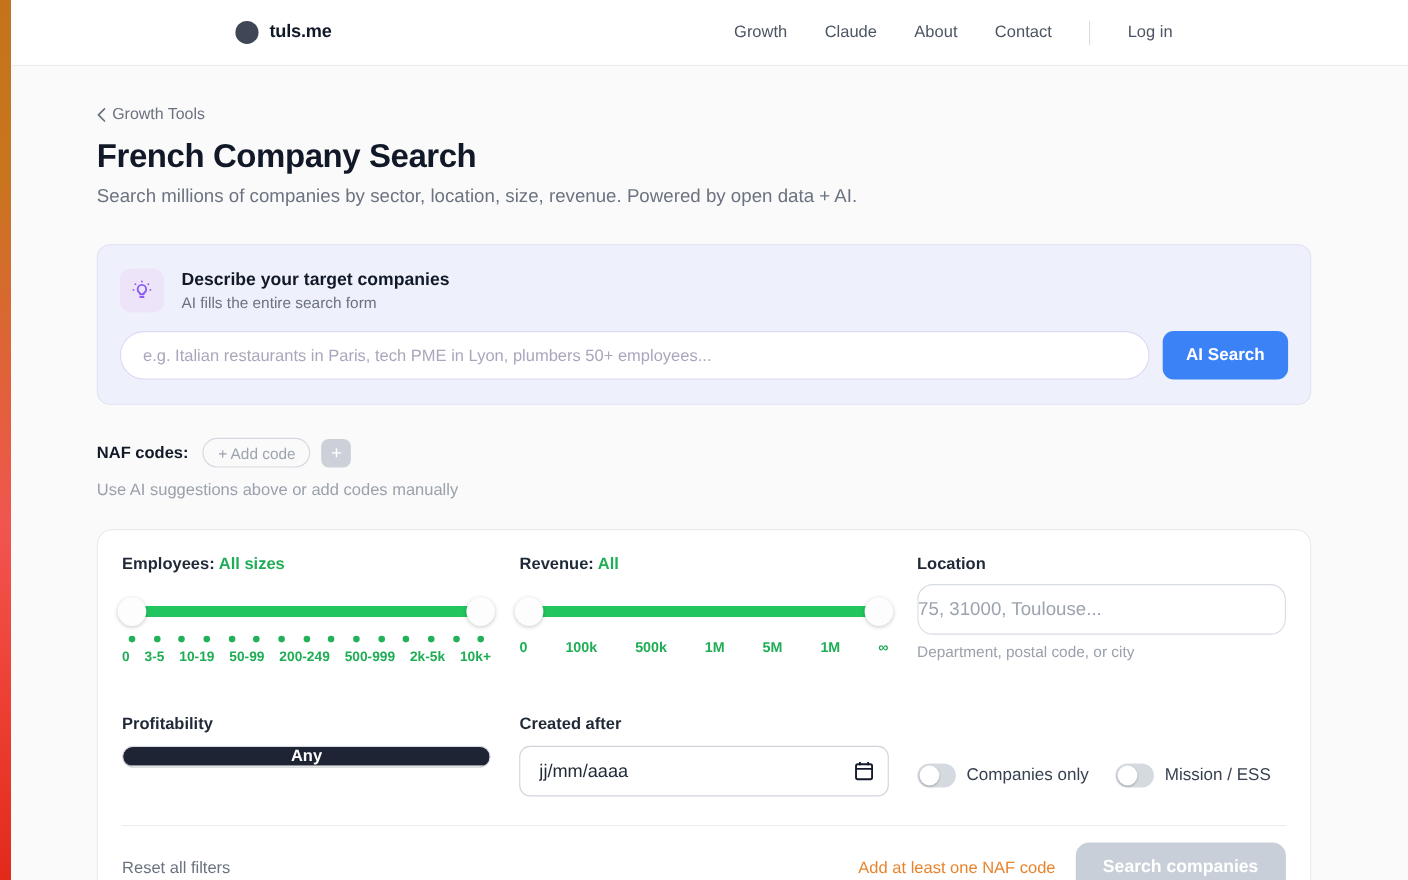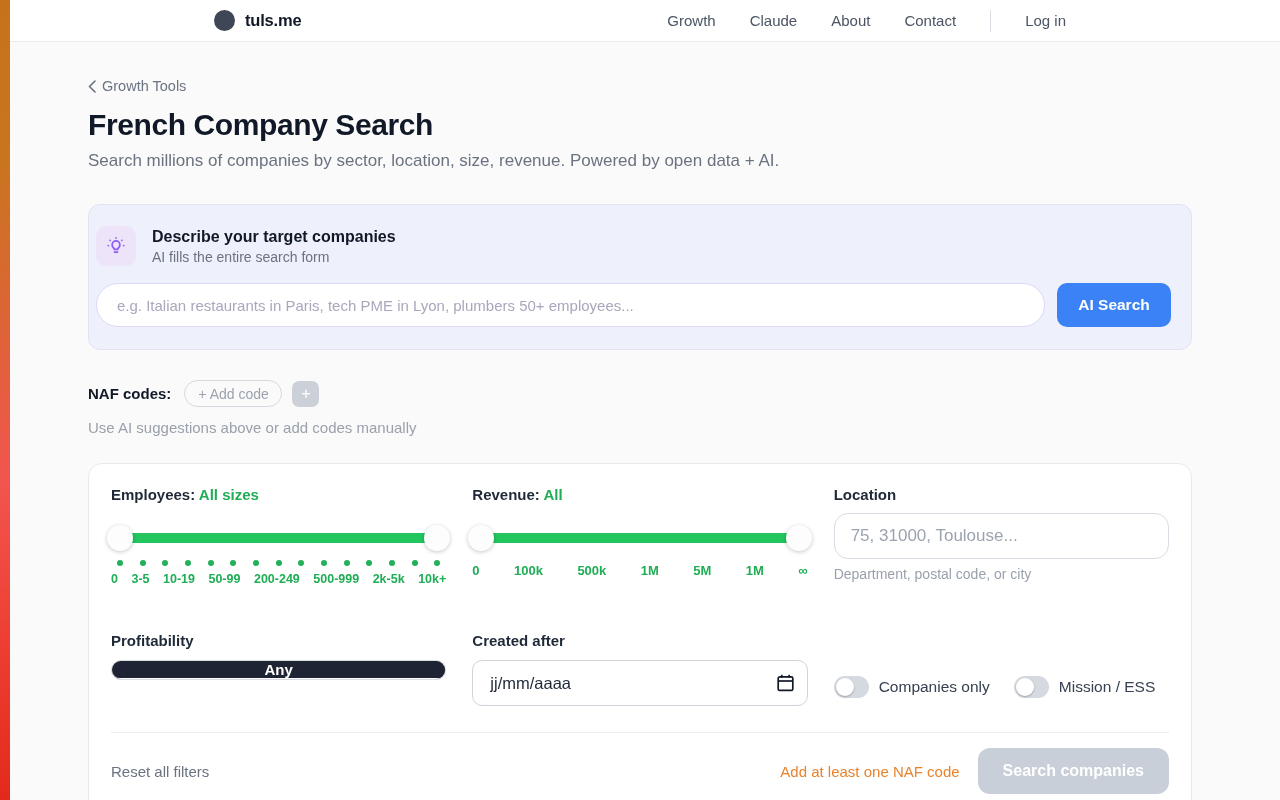--- a/index.html
+++ b/index.html
@@ -11,21 +11,21 @@
     position:relative;
   }
   
   .edge-strip {
     position:absolute; left:0; top:0; width:10px; height:800px;
     background:linear-gradient(180deg,#c4731c 0%,#c9751f 20%,#e2603c 45%,#f1554f 60%,#ee4136 78%,#e22a1b 100%);
     z-index:10;
   }
   
   .header {
-    height:42px; background:#ffffff; border-bottom:1px solid #ececec;
+    height:60px; background:#ffffff; border-bottom:1px solid #ececec;
     position:relative; z-index:5;
   }
   .header-inner {
     width:852px; margin:0 auto; height:100%;
     display:flex; align-items:center; justify-content:space-between;
   }
   .brand { display:flex; align-items:center; gap:10px; cursor:pointer; }
   .brand-dot { width:21px; height:21px; border-radius:50%; background:#3f4655; }
   .brand-name { font-weight:bold; font-size:16.5px; color:#111827; letter-spacing:-0.2px; }
   .nav { display:flex; align-items:center; gap:34px; }
@@ -36,21 +36,21 @@
   .breadcrumb {
     margin-top:36px; display:flex; align-items:center; gap:6px;
     color:#6b7280; font-size:14.5px; cursor:pointer; width:fit-content;
   }
   .breadcrumb svg { display:block; }
   h1 { margin-top:14px; font-size:30px; font-weight:bold; color:#111827; letter-spacing:-0.4px; }
   .subtitle { margin-top:9px; font-size:17px; color:#6b7280; }
   
   .ai-panel {
     margin-top:33px; background:#eef0fb; border:1px solid #e2e1f6;
-    border-radius:12px; padding:21px 20px 22px 7px;
+    border-radius:12px; padding:21px 20px 22px 20px;
   }
   .ai-head { display:flex; align-items:center; gap:16px; }
   .ai-icon-box {
     width:40px; height:40px; border-radius:10px; background:#eee4fa;
     display:flex; align-items:center; justify-content:center; flex:0 0 auto;
   }
   .ai-title { font-size:16px; font-weight:bold; color:#111827; }
   .ai-sub { font-size:14px; color:#6b7280; margin-top:3px; }
   .ai-row { display:flex; gap:12px; margin-top:17px; }
   .ai-input {
@@ -103,21 +103,21 @@
   .dots-row { display:flex; justify-content:space-between; margin:9px 6px 0 6px; }
   .dots-row i { width:6px; height:6px; border-radius:50%; background:#22b159; }
   .ticks-row {
     display:flex; justify-content:space-between; margin-top:6px;
     font-size:12.5px; color:#1fad55; font-weight:600;
   }
   .ticks-row.rev { font-size:13px; margin-top:12px; }
   
   .loc-input {
     margin-top:10px; width:100%; height:46px; border:1px solid #d8dce3; border-radius:14px;
-    background:#ffffff; padding:0 16px; font-size:17px; color:#111827; outline:none;
+    background:#ffffff; padding:0 0; font-size:17px; color:#111827; outline:none;
     font-family:"Liberation Sans", sans-serif;
   }
   .loc-input::placeholder { color:#9ca3af; }
   .loc-hint { margin-top:7px; font-size:14px; color:#9aa1ac; }
   
   .filter-grid.row2 { margin-top:46px; }
   .seg-control {
     margin-top:11px; display:flex; height:20px; border:1px solid #d9dde3;
     border-radius:10px; overflow:hidden; background:#737373;flex-direction:column;
   }

